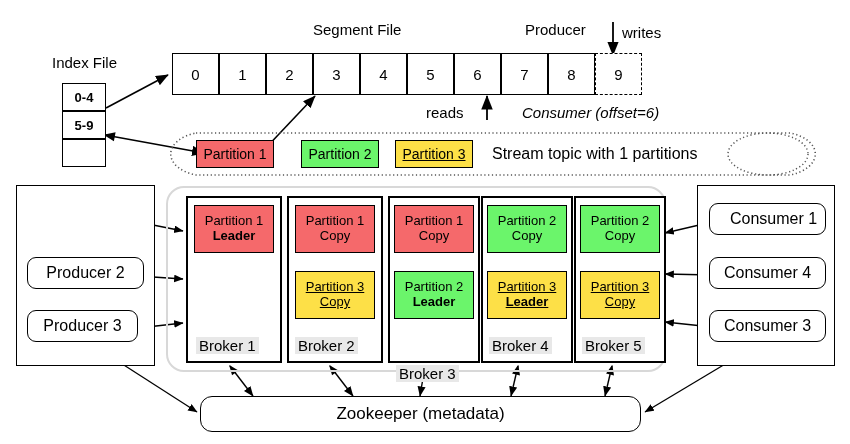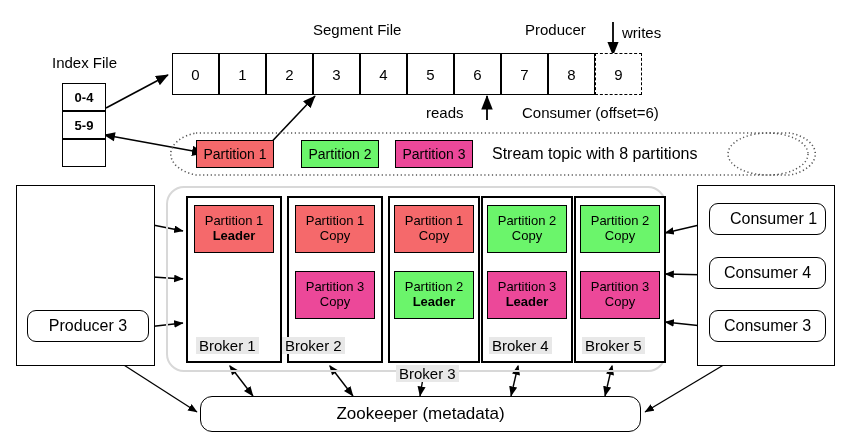--- a/index.html
+++ b/index.html
@@ -12,21 +12,21 @@
   .thin{border-width:1.5px;}
   .cell{position:absolute;box-sizing:border-box;border:1.5px solid #000;background:#fff;
         display:flex;align-items:center;justify-content:center;font-size:15px;}
   .cell.dash{border:1.5px dashed #000;}
   .idxcell{position:absolute;box-sizing:border-box;border:1.5px solid #000;background:#fff;
            display:flex;align-items:center;justify-content:center;font-size:13px;font-weight:bold;}
   .ptag{position:absolute;box-sizing:border-box;border:1.5px solid #000;
         display:flex;align-items:center;justify-content:center;font-size:14px;}
   .red{background:#f5696b;}
   .green{background:#6bf56b;}
-  .blue{background:#ec4899;}
+  .blue{background:#fde047;text-decoration:underline;}
   .rrect{position:absolute;box-sizing:border-box;border:1.5px solid #000;border-radius:9px;
          background:#fff;display:flex;align-items:center;justify-content:center;font-size:16px;}
   .broker{position:absolute;box-sizing:border-box;border:2px solid #000;background:#fff;}
   .pbox{position:absolute;box-sizing:border-box;border:1.5px solid #000;
         display:flex;flex-direction:column;align-items:center;justify-content:center;
         font-size:13px;line-height:1.12;text-align:center;}
   .pbox b{font-weight:bold;}
   .bname{position:absolute;font-size:15px;background:#e8e8e8;padding:0 3px;white-space:nowrap;text-align:center;}
   .cluster{position:absolute;box-sizing:border-box;border:2px solid #d8d8d8;border-radius:18px;background:transparent;}
   .zk{position:absolute;box-sizing:border-box;border:1.5px solid #000;border-radius:12px;
@@ -134,49 +134,50 @@
   <div class="cell" style="left:360px;top:53px;width:47px;height:42px;">4</div>
   <div class="cell" style="left:407px;top:53px;width:47px;height:42px;">5</div>
   <div class="cell" style="left:454px;top:53px;width:47px;height:42px;">6</div>
   <div class="cell" style="left:501px;top:53px;width:47px;height:42px;">7</div>
   <div class="cell" style="left:548px;top:53px;width:47px;height:42px;">8</div>
   <div class="cell dash" style="left:595px;top:53px;width:47px;height:42px;">9</div>
 
   <div class="lbl" style="left:525px;top:22px;">Producer</div>
   <div class="lbl" style="left:622px;top:25px;">writes</div>
   <div class="lbl" style="left:426px;top:105px;">reads</div>
-  <div class="lbl" style="left:522px;top:105px;">Consumer (offset=6)</div>
+  <div class="lbl" style="left:522px;top:105px;font-style:italic;">Consumer (offset=6)</div>
 
   <div class="ptag red" style="left:196px;top:140px;width:78px;height:28px;">Partition 1</div>
   <div class="ptag green" style="left:301px;top:140px;width:78px;height:28px;">Partition 2</div>
   <div class="ptag blue" style="left:395px;top:140px;width:78px;height:28px;">Partition 3</div>
-  <div class="lbl" style="left:492px;top:146px;font-size:16px;">Stream topic with 8 partitions</div>
+  <div class="lbl" style="left:492px;top:146px;font-size:16px;">Stream topic with 1 partitions</div>
 
   <div class="boxy thin" style="left:16px;top:185px;width:139px;height:181px;"></div>
-  <div class="rrect" style="left:27px;top:310px;width:122px;height:32px;">Producer 3</div>
+  <div class="rrect" style="left:27px;top:257px;width:117px;height:32px;">Producer 2</div>
+  <div class="rrect" style="left:27px;top:310px;width:111px;height:32px;">Producer 3</div>
 
   <div class="cluster" style="left:166px;top:186px;width:500px;height:186px;"></div>
 
   <div class="broker" style="left:186px;top:196px;width:96px;height:167px;"></div>
   <div class="pbox red" style="left:194px;top:205px;width:80px;height:48px;">
     <span>Partition 1</span>
     <b>Leader</b>
   </div>
   <div class="bname" style="left:196px;top:337px;">Broker 1</div>
 
   <div class="broker" style="left:287px;top:196px;width:96px;height:167px;"></div>
   <div class="pbox red" style="left:295px;top:205px;width:80px;height:48px;">
     <span>Partition 1</span>
     <span>Copy</span>
   </div>
   <div class="pbox blue" style="left:295px;top:271px;width:80px;height:48px;">
     <span>Partition 3</span>
     <span>Copy</span>
   </div>
-  <div class="bname" style="left:282px;top:337px;">Broker 2</div>
+  <div class="bname" style="left:295px;top:337px;">Broker 2</div>
 
   <div class="broker" style="left:388px;top:196px;width:92px;height:167px;"></div>
   <div class="pbox red" style="left:394px;top:205px;width:80px;height:48px;">
     <span>Partition 1</span>
     <span>Copy</span>
   </div>
   <div class="pbox green" style="left:394px;top:271px;width:80px;height:48px;">
     <span>Partition 2</span>
     <b>Leader</b>
   </div>

